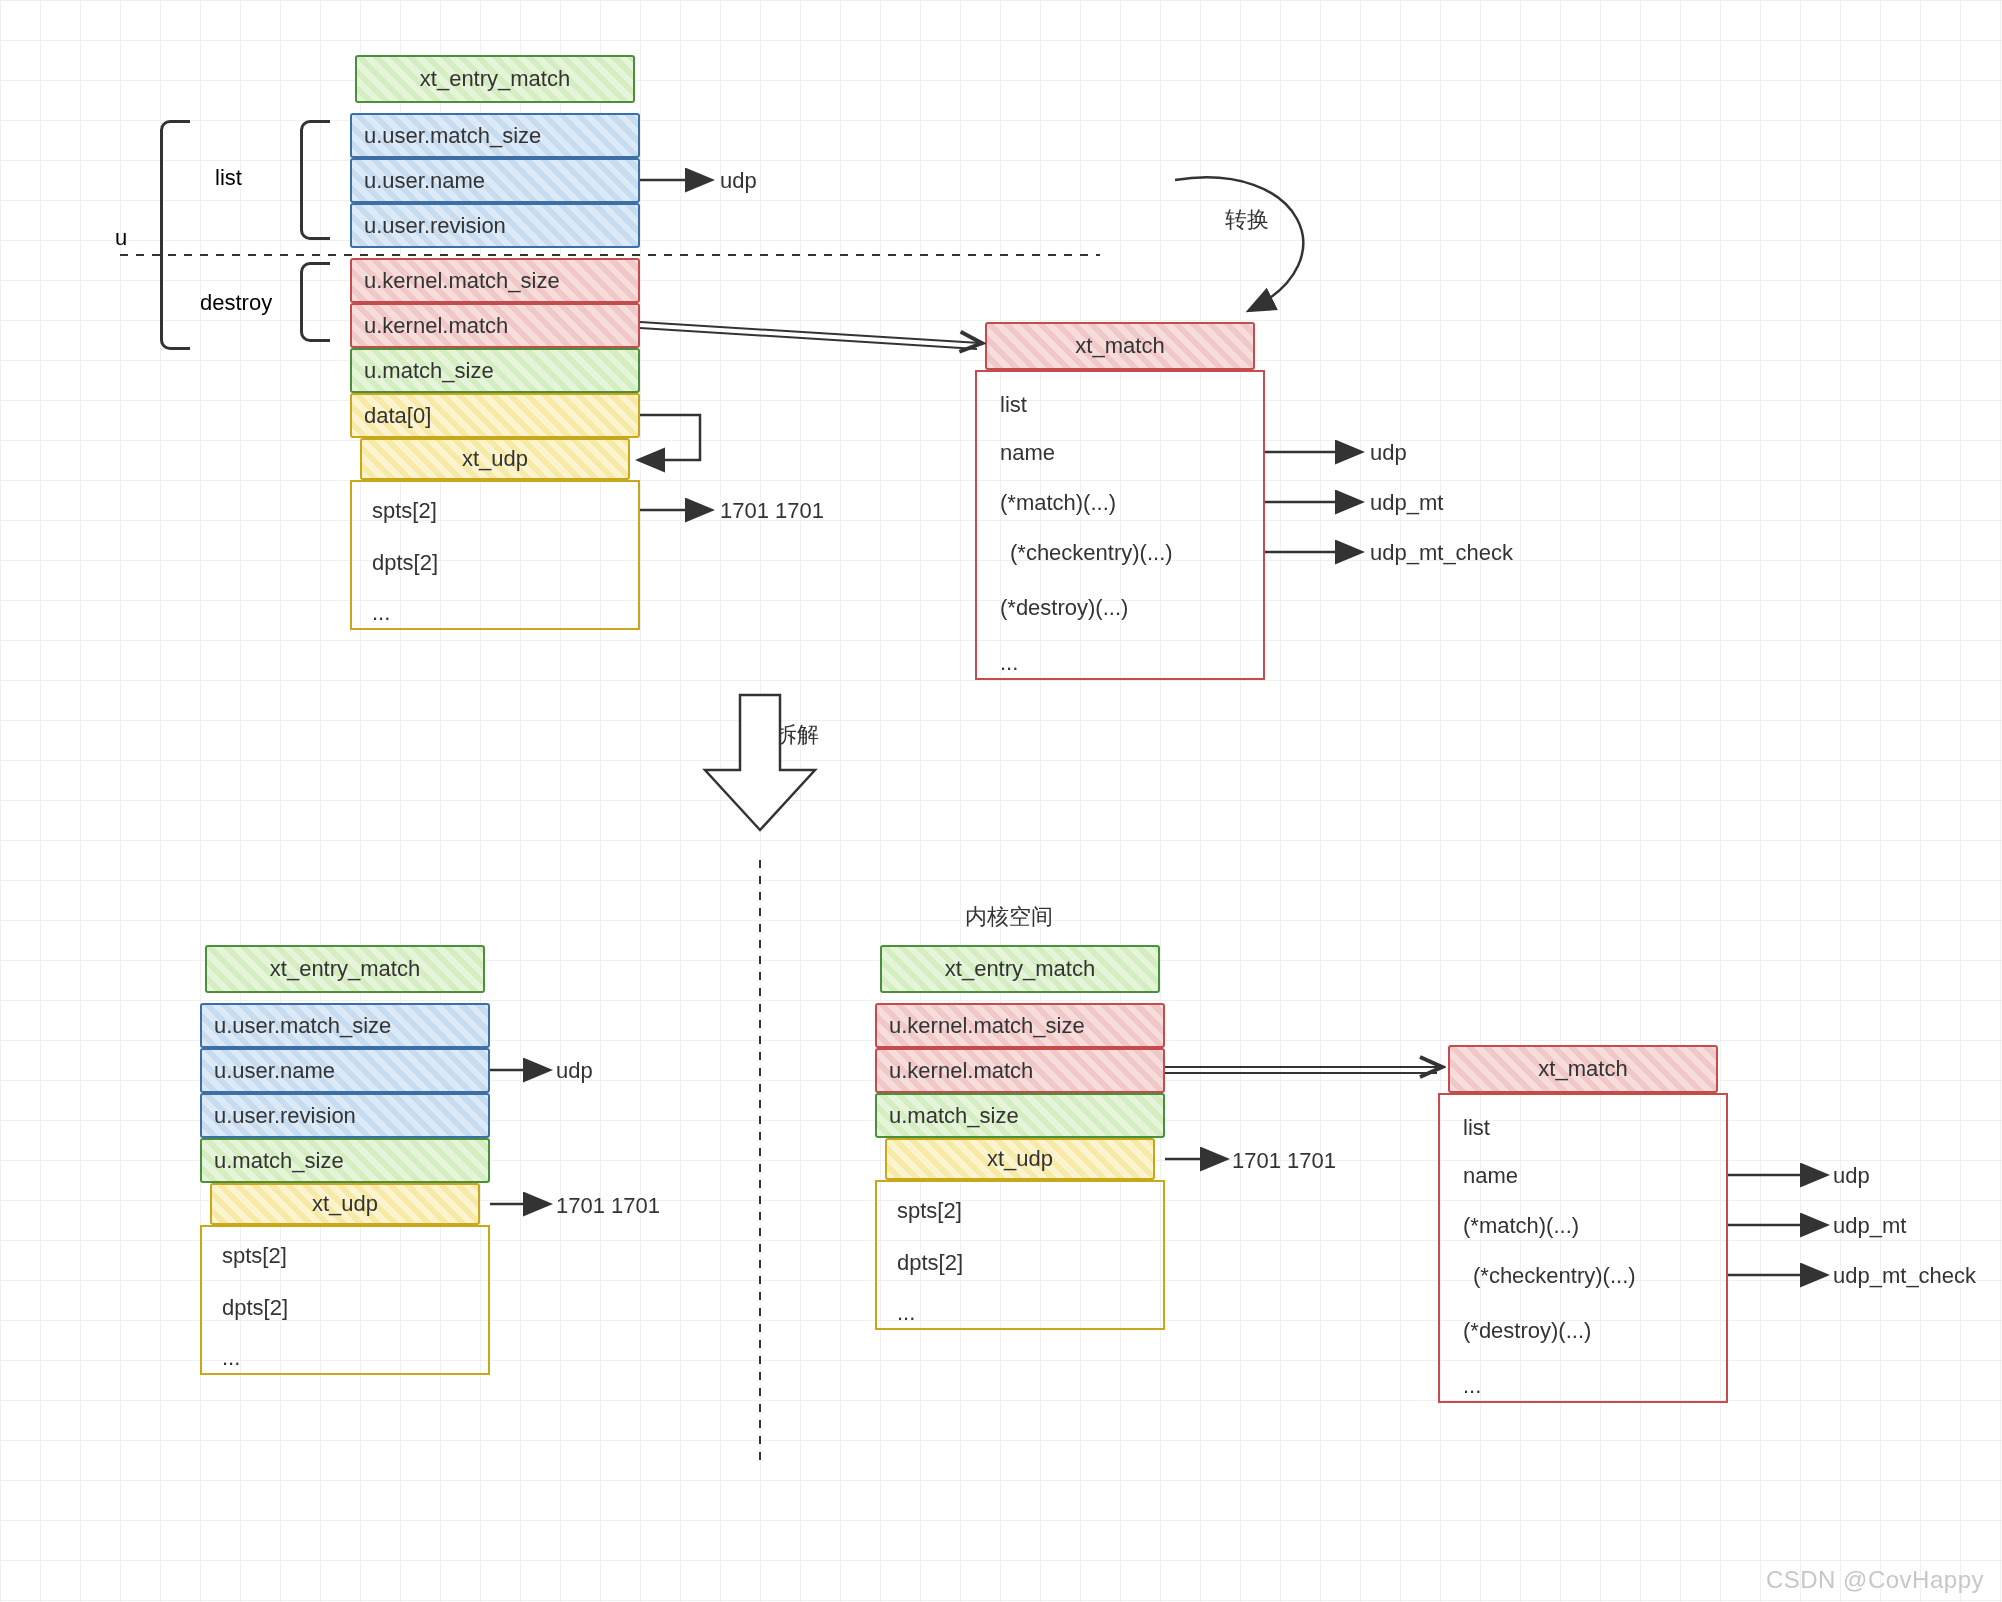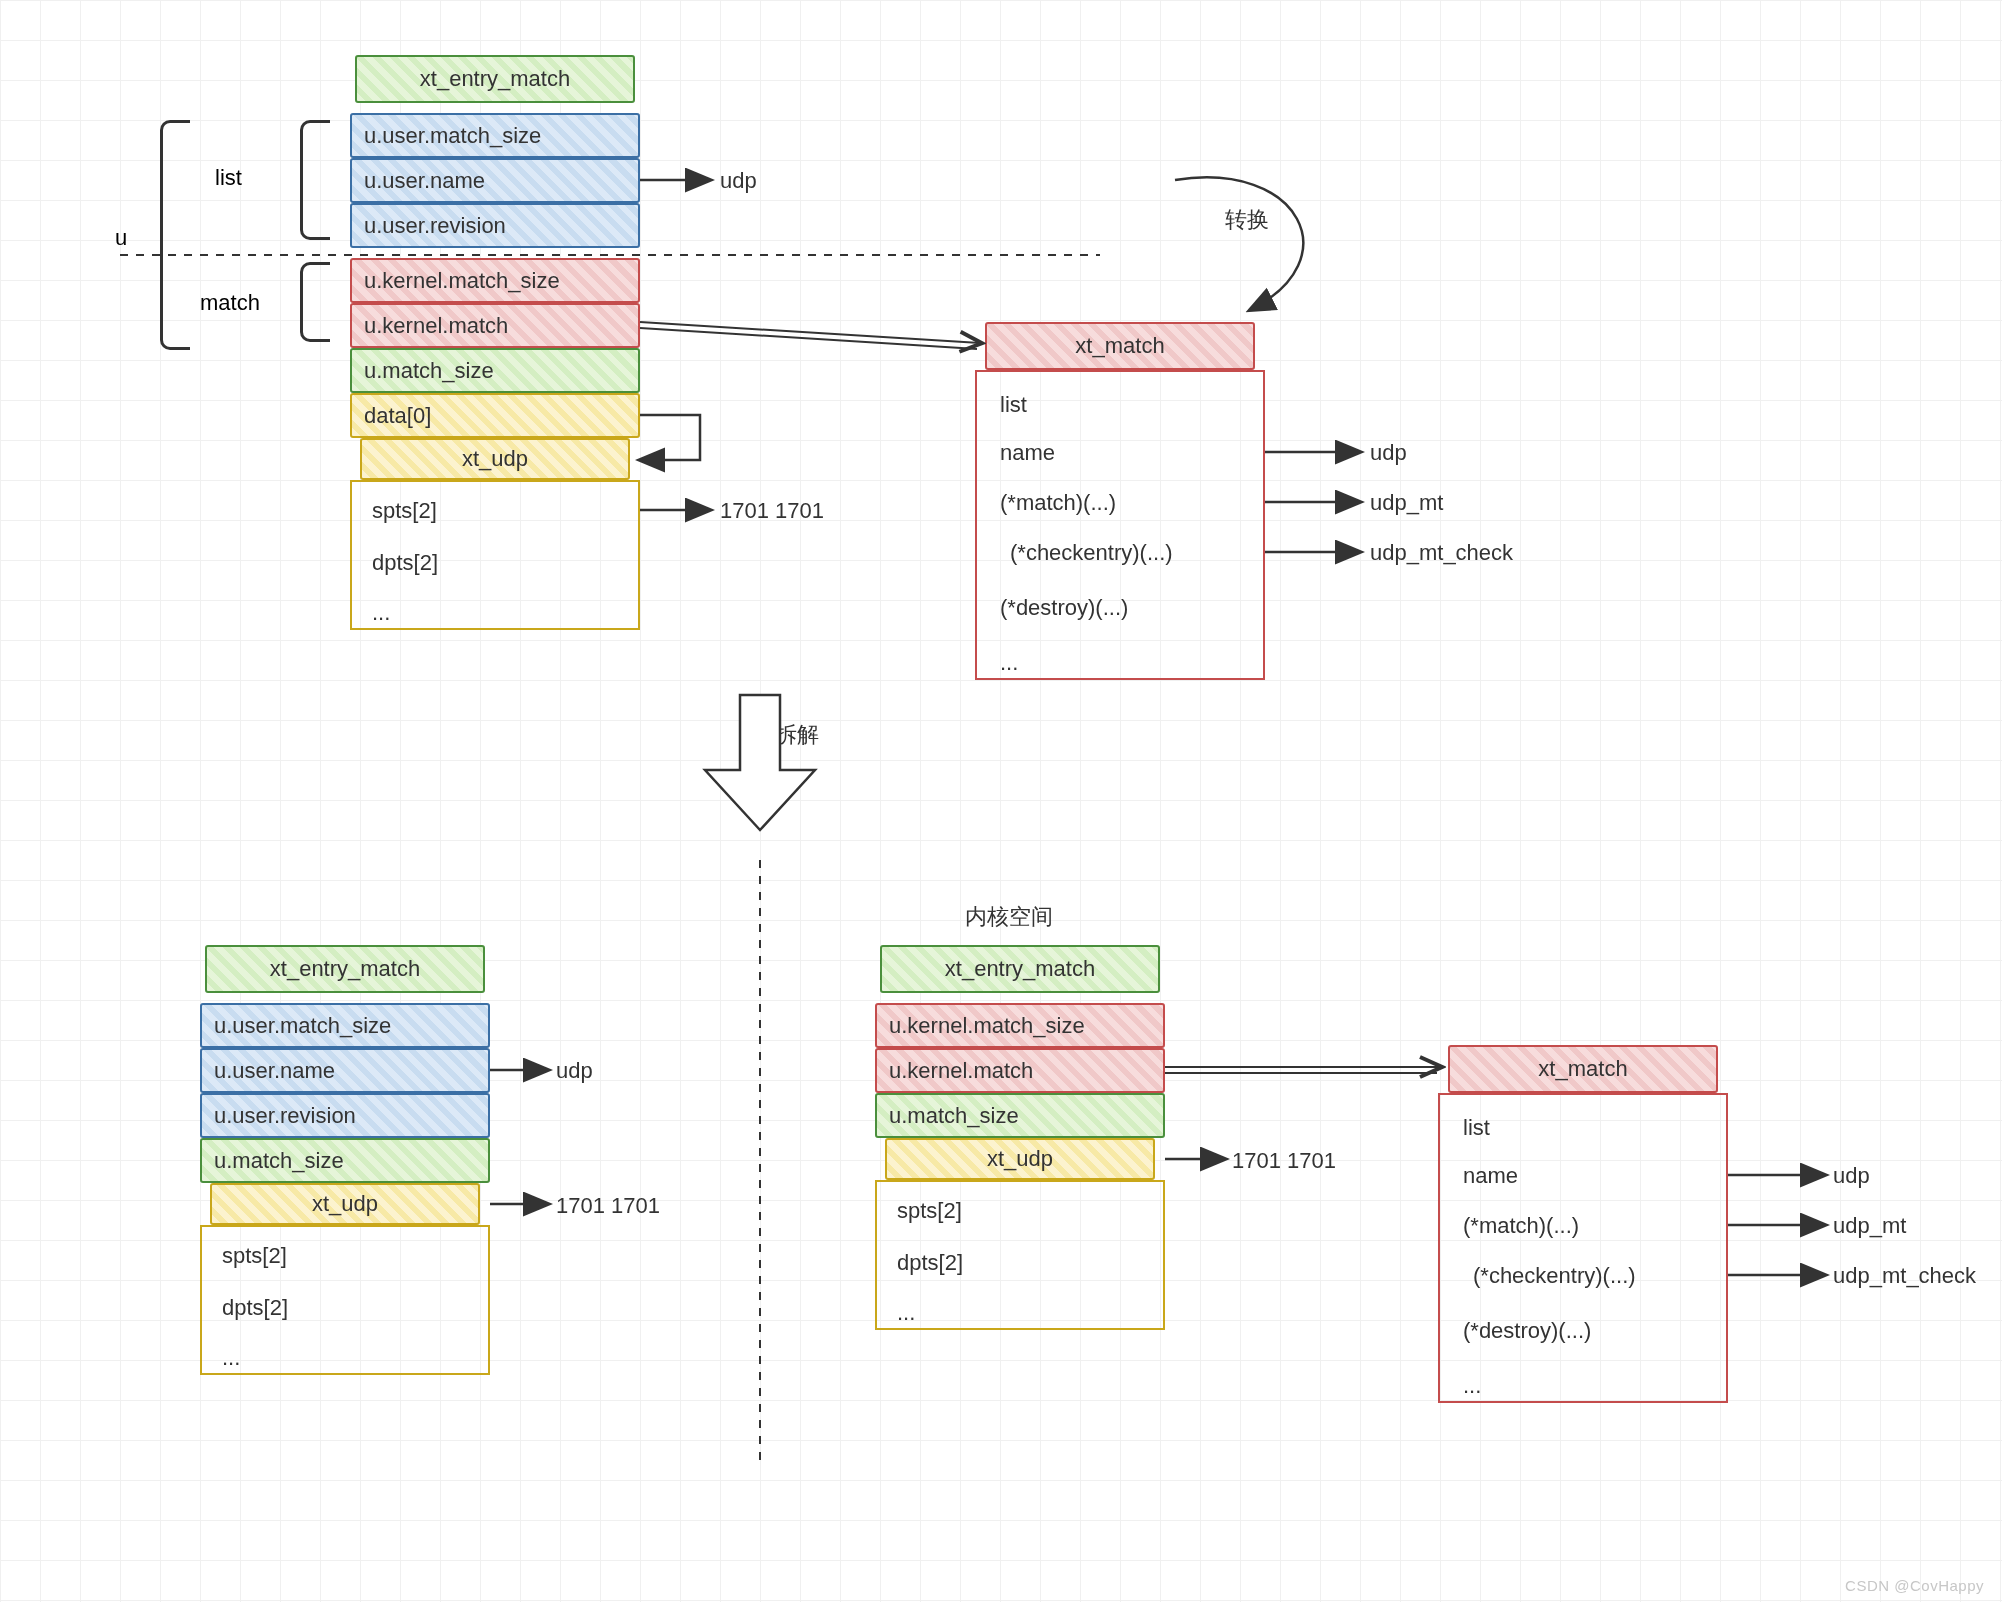--- a/index.html
+++ b/index.html
@@ -39,21 +39,21 @@
     border-left: 3px solid #333;
     border-top: 3px solid #333;
     border-bottom: 3px solid #333;
     border-top-left-radius: 10px;
     border-bottom-left-radius: 10px;
   }
   .label { position: absolute; font-size: 22px; }
   svg.overlay { position: absolute; inset: 0; width: 2002px; height: 1602px; pointer-events: none; }
   .watermark {
     position: absolute; right: 18px; bottom: 8px;
-    font-family: Arial, sans-serif; font-size: 15px; color: #c7c7c7;
+    font-family: Arial, sans-serif; font-size: 24px; color: #c7c7c7;
     letter-spacing: 0.5px;
   }
 </style>
 </head>
 <body>
 
 <div class="grid"></div>
 
 <div class="el box green header" style="left:355px; top:55px; width:280px; height:48px;">xt_entry_match</div>
 
@@ -75,21 +75,21 @@
 
 <div class="el plainbox" style="left:350px; top:480px; width:290px; height:150px; border-color:#c9a71a;"></div>
 <div class="el label" style="left:372px; top:498px;">spts[2]</div>
 <div class="el label" style="left:372px; top:550px;">dpts[2]</div>
 <div class="el label" style="left:372px; top:600px;">...</div>
 
 <div class="brace" style="left:300px; top:120px; width:30px; height:120px;"></div>
 <div class="label" style="left:215px; top:165px;">list</div>
 
 <div class="brace" style="left:300px; top:262px; width:30px; height:80px;"></div>
-<div class="label" style="left:200px; top:290px;">match</div>
+<div class="label" style="left:200px; top:290px;">destroy</div>
 
 <div class="brace" style="left:160px; top:120px; width:30px; height:230px;"></div>
 <div class="label" style="left:115px; top:225px;">u</div>
 
 <div class="el label" style="left:720px; top:168px;">udp</div>
 <div class="el label" style="left:720px; top:498px;">1701 1701</div>
 <div class="el label" style="left:1225px; top:205px;">转换</div>
 
 <div class="el box red header" style="left:985px; top:322px; width:270px; height:48px;">xt_match</div>
 <div class="el plainbox" style="left:975px; top:370px; width:290px; height:310px; border-color:#c44c4c;"></div>

